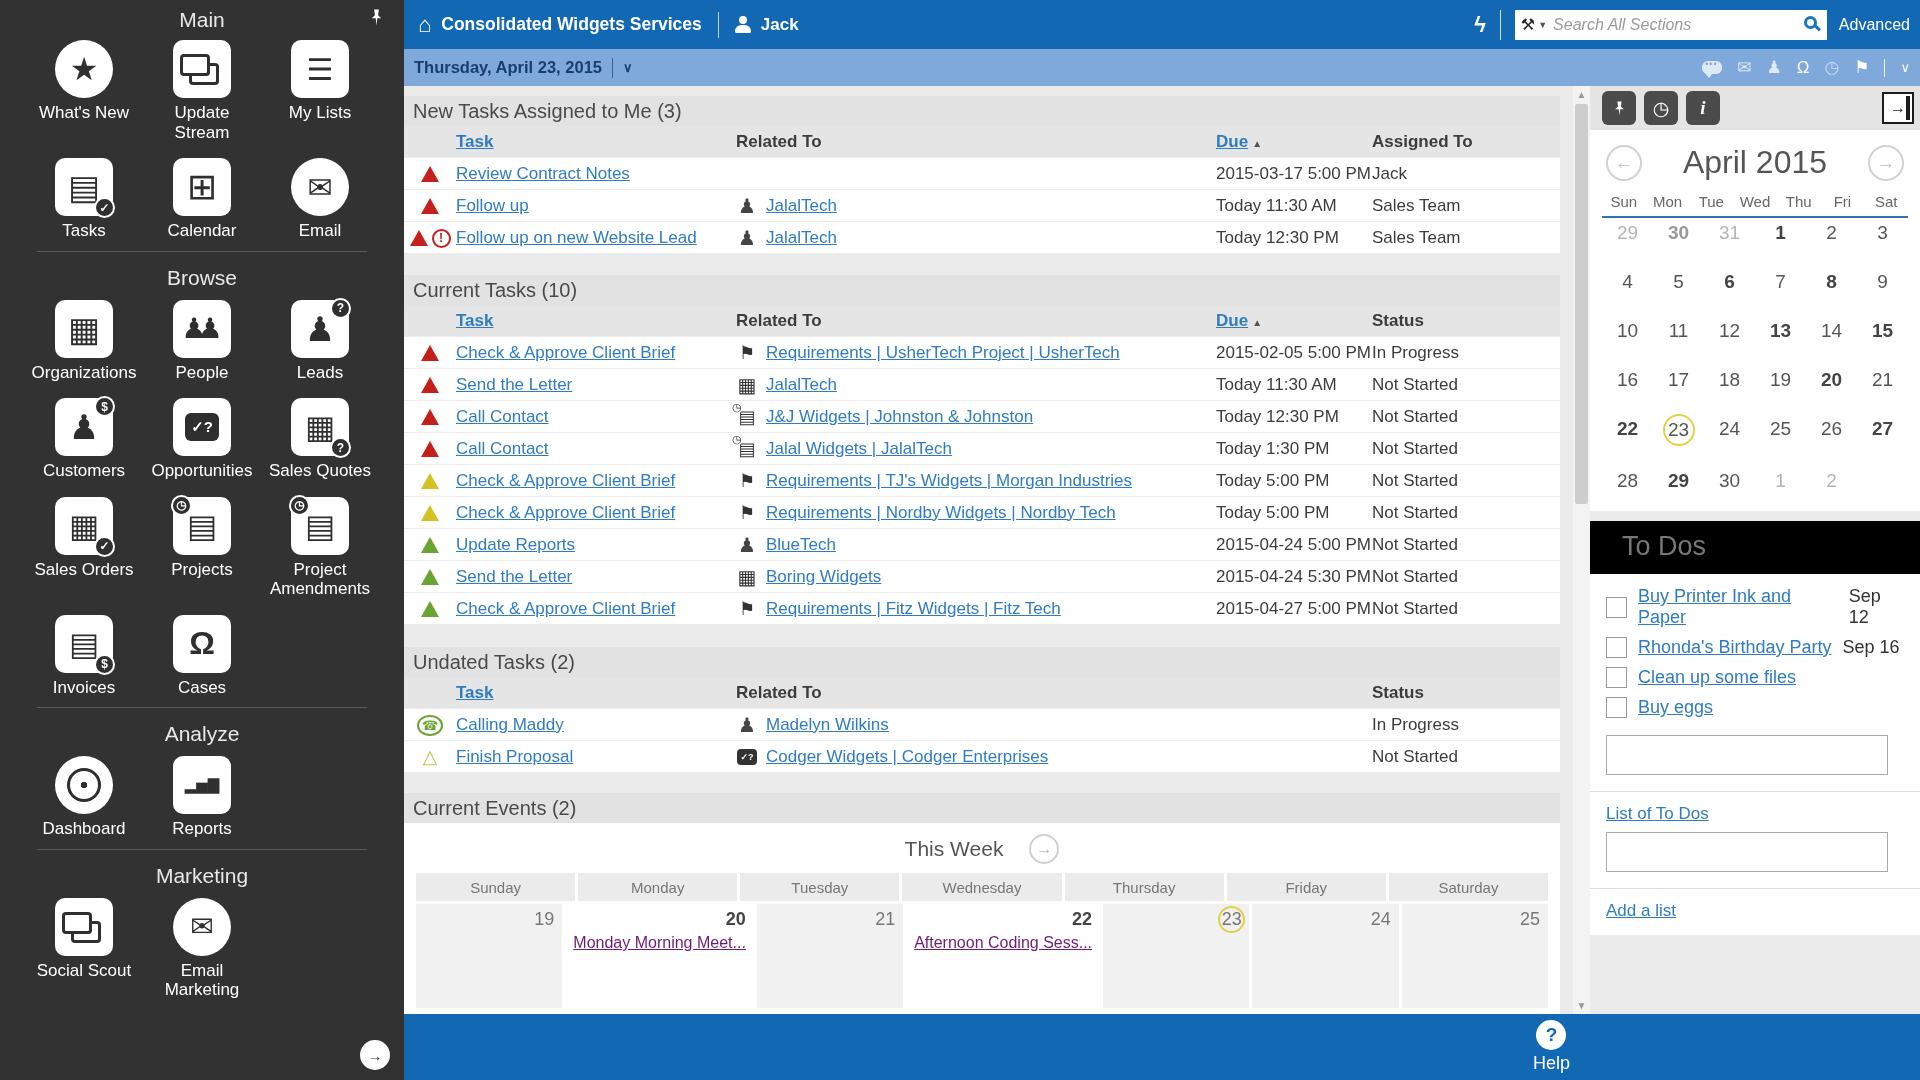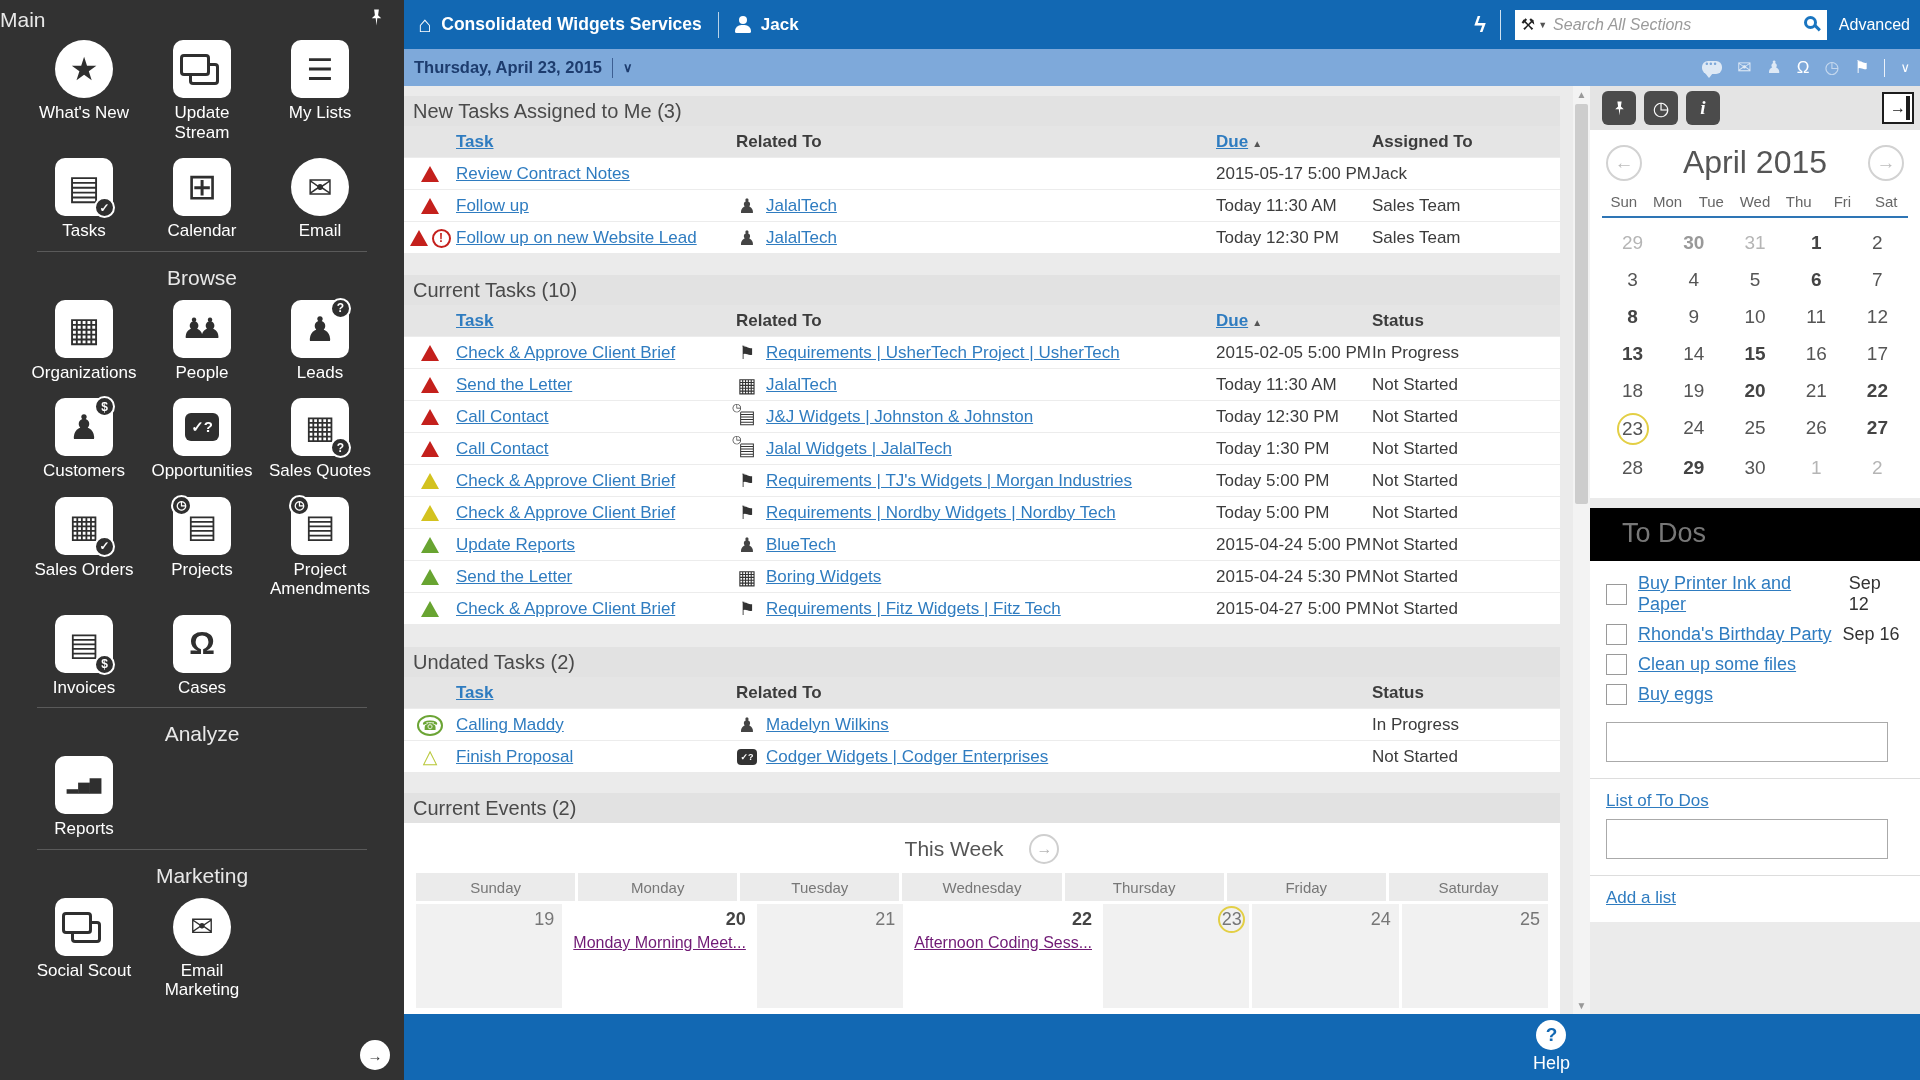--- a/index.html
+++ b/index.html
@@ -1,21 +1,21 @@
 <!DOCTYPE html>
 <html><head>
 <meta charset="utf-8">
 <style>
   * { margin:0; padding:0; box-sizing:border-box; }
   body { font-family:"Liberation Sans", sans-serif; background:#222; }
   #root { position:relative; width:1920px; height:1080px; background:#ebebeb; overflow:hidden; }
 
   
   .sidebar { position:absolute; left:0; top:0; width:404px; height:1080px; background:#323232; color:#fff; }
-  .sb-head { position:relative; height:40px; display:flex; align-items:center; }
+  .sb-head { position:relative; height:40px; display:flex; align-items:center; justify-content:center; }
   .sb-sec-title { text-align:center; font-size:21px; color:#e8e8e8; padding:6px 0 10px 0; }
   .sb-pin { position:absolute; right:18px; top:8px; cursor:pointer; }
   .sb-divider { border:none; border-top:1px solid #5a5a5a; width:330px; margin:10px auto 8px auto; }
   .sb-grid { display:grid; grid-template-columns:repeat(3,118px); justify-content:center; row-gap:16px; }
   .sb-item { display:flex; flex-direction:column; align-items:center; cursor:pointer; }
   .sb-item .lbl { margin-top:5px; font-size:17px; color:#fff; text-align:center; line-height:1.15; max-width:112px; }
   .tile { position:relative; width:58px; height:58px; background:#fff; border-radius:10px; color:#2f2f2f;
           display:flex; align-items:center; justify-content:center; }
   .tile.circle { border-radius:50%; }
   .badge { position:absolute; right:-2px; bottom:-2px; width:21px; height:21px; border-radius:50%;
@@ -158,21 +158,21 @@
           display:flex; align-items:center; justify-content:center; color:#1c1c1c; font-weight:bold; cursor:pointer; }
   .exit::after { content:""; position:absolute; right:2px; top:2px; bottom:2px; width:4px; background:#1c1c1c; }
   .cal-card { background:#fff; padding:14px 12px 16px 12px; }
   .cal-title-row { display:flex; align-items:center; justify-content:space-between; padding:0 4px; }
   .cal-nav { width:36px; height:36px; border:2px solid #d2d2d2; border-radius:50%; color:#bcbcbc; font-size:19px;
              display:flex; align-items:center; justify-content:center; cursor:pointer; }
   .cal-title { font-size:32px; color:#555; }
   .cal-week { display:grid; grid-template-columns:repeat(7,1fr); margin-top:12px; border-bottom:2px solid #2e75b5;
               padding-bottom:6px; }
   .cal-wd { text-align:center; font-size:15px; color:#666; }
-  .cal-grid { display:grid; grid-template-columns:repeat(5,1fr); row-gap:8px; margin-top:10px; }
+  .cal-grid { display:grid; grid-template-columns:repeat(6,1fr); row-gap:20px; }
   .cd { text-align:center; font-size:19px; color:#555; height:29px; display:flex; align-items:center; justify-content:center; }
   .cd.b { font-weight:bold; color:#444; }
   .cd.dim { color:#b5b5b5; }
   .cd.dim.b { color:#999; }
   .cd.ring { border:2px solid #e3cf45; border-radius:50%; width:32px; height:32px; justify-self:center; }
   .panel-band { background:#000000; padding:10px 16px 12px 32px; font-size:27px; color:#777; margin-top:10px; }
   .todo-card { background:#fff; padding:12px 16px 14px 16px; }
   .todo-item { display:flex; align-items:center; gap:11px; margin-bottom:9px; }
   .chk { width:21px; height:21px; border:1px solid #9a9a9a; background:#fff; flex:0 0 auto; cursor:pointer; }
   .todo-link { font-size:18px; color:#2f7cc0; text-decoration:underline; cursor:pointer; }
@@ -309,20 +309,24 @@
 
         <div class="sb-item">
           <span class="tile ic-headset"></span>
           <span class="lbl">Cases</span>
         </div>
       </div>
     <hr class="sb-divider">
     <div class="sb-sec-title">Analyze</div>
     <div class="sb-grid">
 
+        <div class="sb-item">
+          <span class="tile circle ic-gauge"></span>
+          <span class="lbl">Dashboard</span>
+        </div>
 
         <div class="sb-item">
           <span class="tile ic-chart"></span>
           <span class="lbl">Reports</span>
         </div>
       </div>
     <hr class="sb-divider">
     <div class="sb-sec-title">Marketing</div>
     <div class="sb-grid">
 
@@ -390,21 +394,21 @@
       <div>
 
           <div class="trow">
             <span class="cell-icon">
               <span class="lead tri red"></span>
             </span>
             <span class="hlink">Review Contract Notes</span>
             <span class="rel">
               <span class="hlink"></span>
             </span>
-            <span>2015-05-17 5:00 PM</span>
+            <span>2015-03-17 5:00 PM</span>
             <span>Jack</span>
           </div>
 
           <div class="trow">
             <span class="cell-icon">
               <span class="lead tri red"></span>
             </span>
             <span class="hlink">Follow up</span>
             <span class="rel">
               <span class="ri ri-person"></span>

